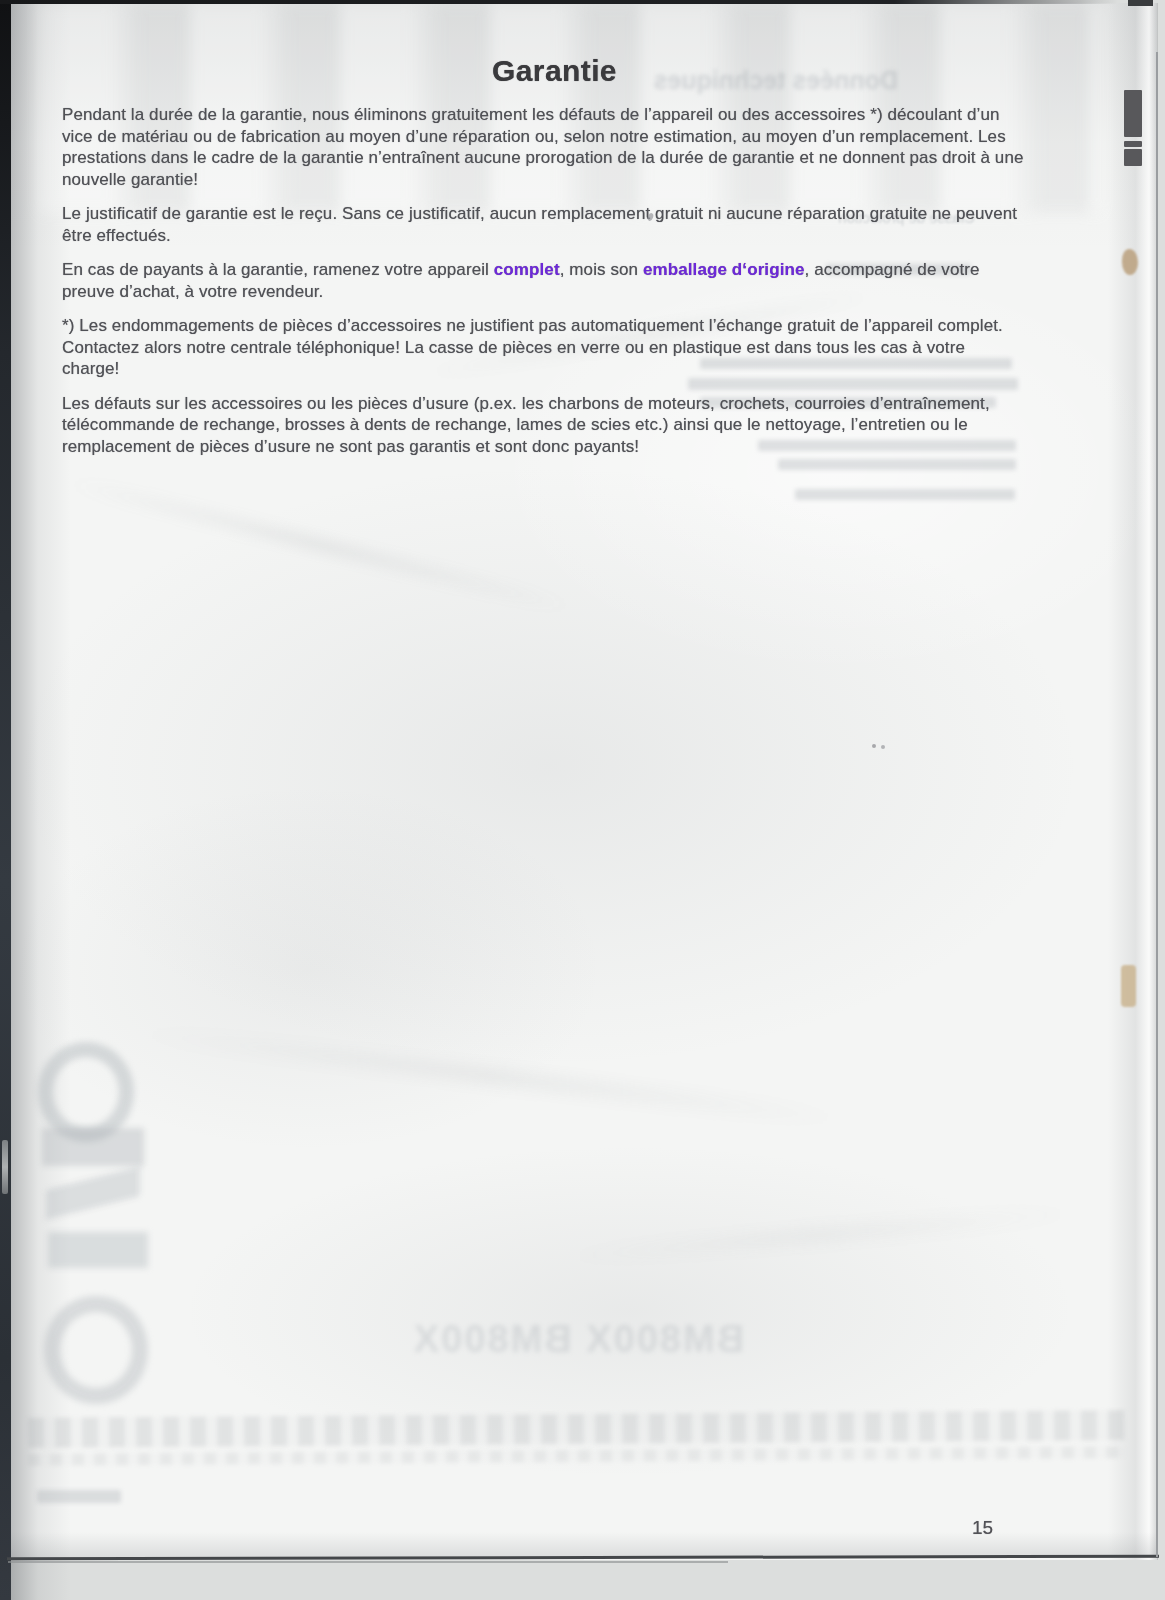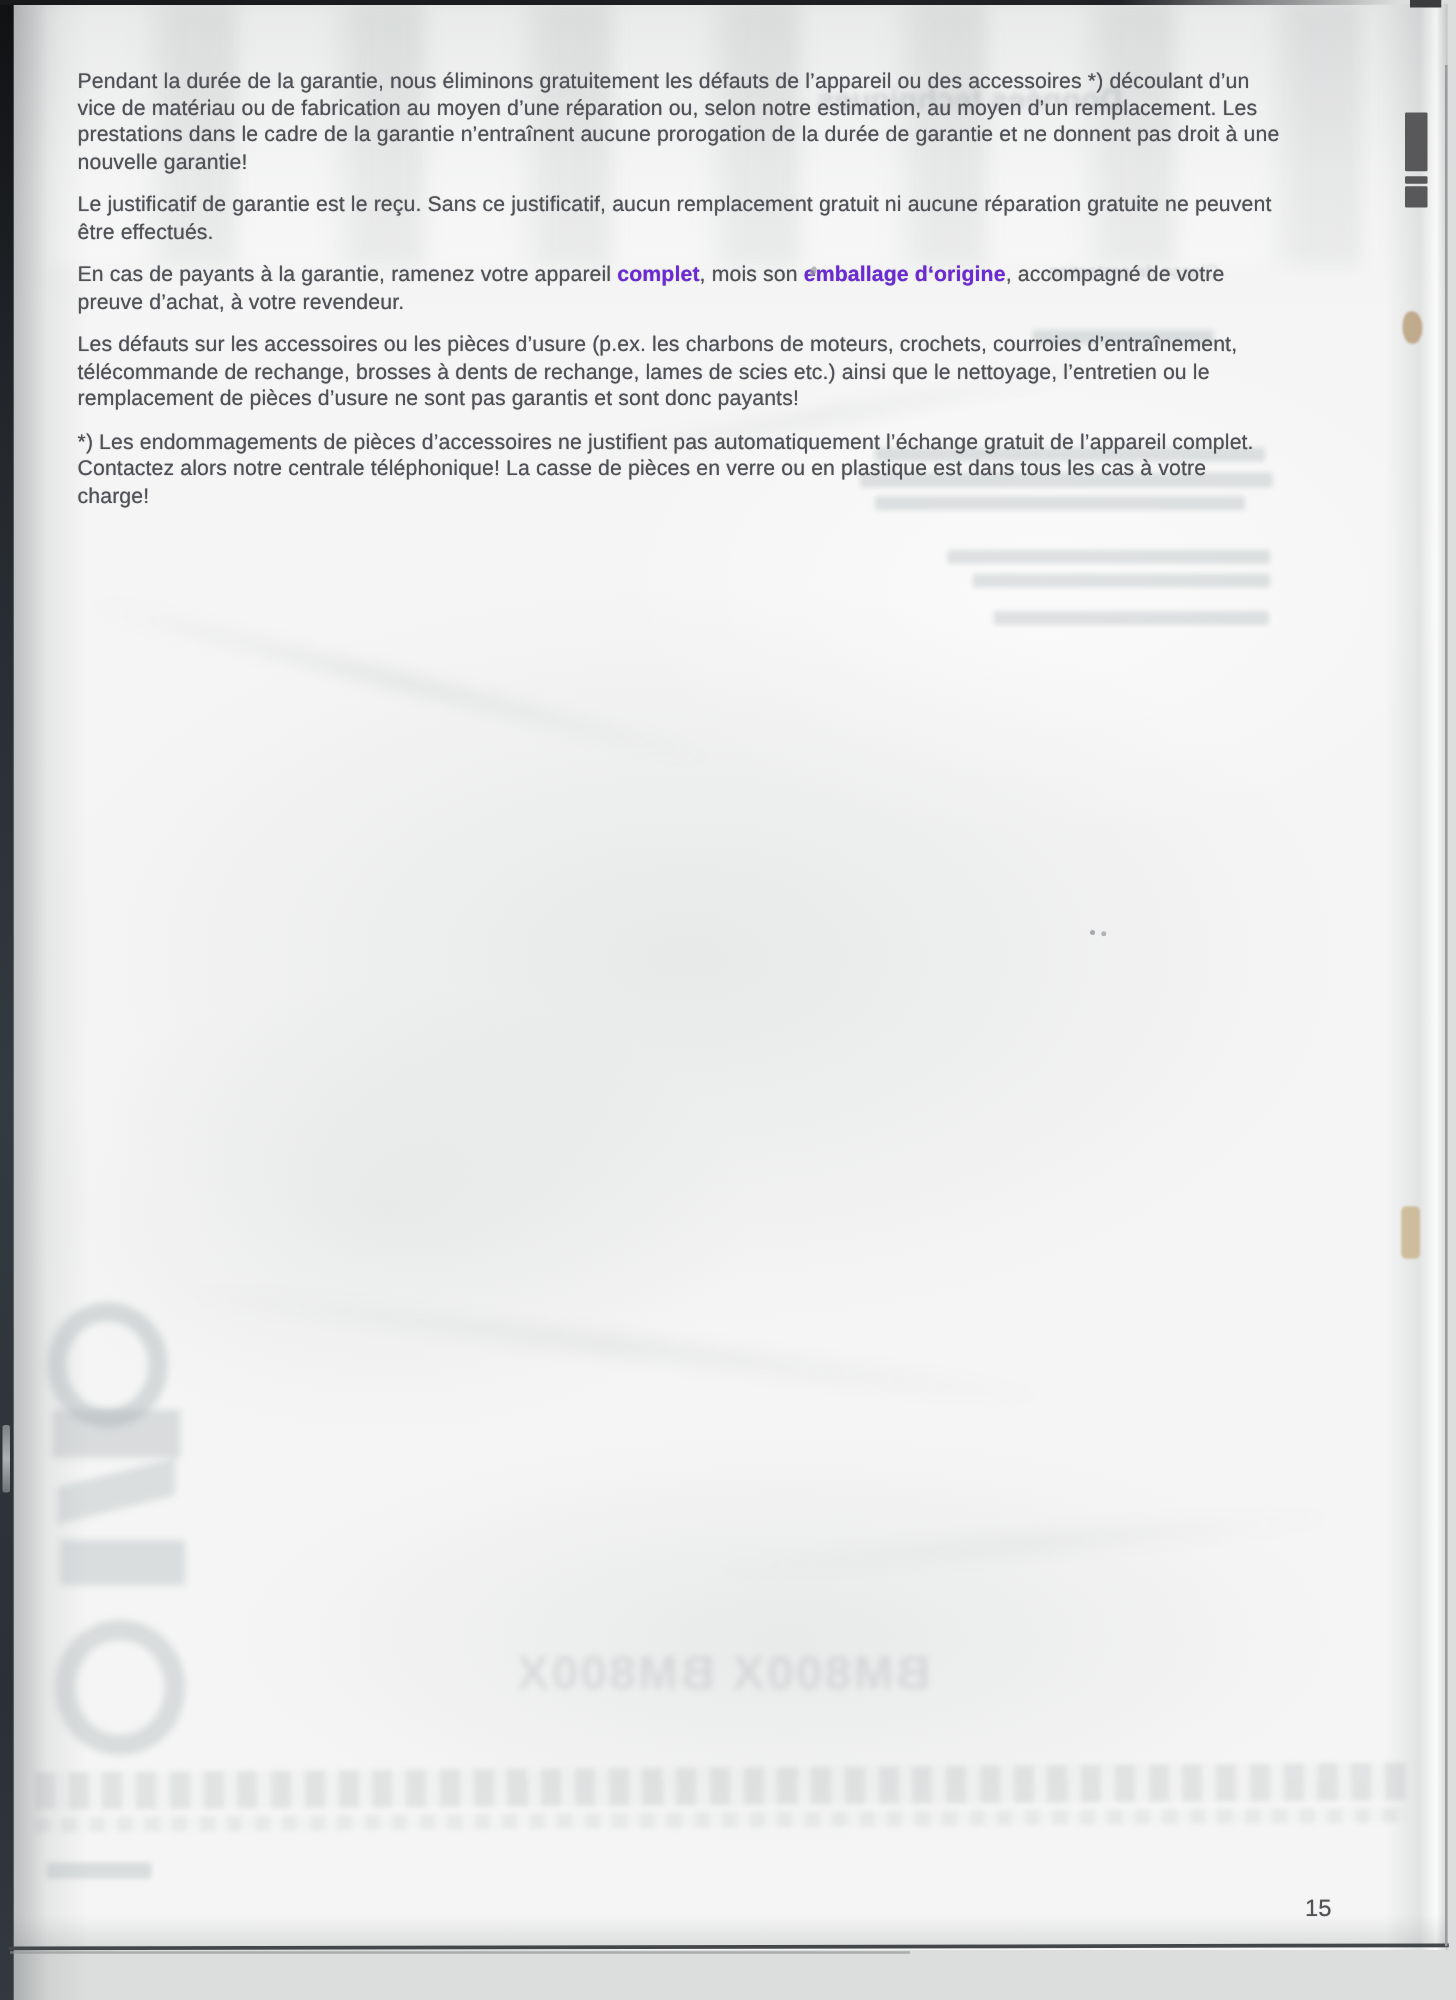--- a/index.html
+++ b/index.html
@@ -99,21 +99,21 @@
 
   
   .content{position:absolute;left:62px;top:54px;width:965px;z-index:4;
     color:#505156;font-size:17px;line-height:21.5px;letter-spacing:.1px;
     text-shadow:0 0 .8px rgba(88,89,94,.75);}
   .content h1{margin:0 0 17px 0;padding-left:20px;text-align:center;
     font-size:30px;line-height:33px;color:#3a3a3d;letter-spacing:.4px;
     text-shadow:0 0 .8px rgba(52,52,56,.8);}
   .content p{margin:0 0 13px 0;}
   .content b{font-weight:bold;color:#6d28d9;}
-  .page-number{position:absolute;left:1044px;top:1517px;z-index:4;
+  .page-number{position:absolute;left:972px;top:1517px;z-index:4;
     font-size:19px;color:#515156;text-shadow:0 0 .7px rgba(80,80,86,.7);}
 </style>
 </head>
 <body>
 
 <div class="scan">
 
   <div class="paper"></div>
   <div class="shade left-shade"></div>
   <div class="shade top-streaks"></div>
@@ -137,25 +137,26 @@
   <div class="gbar gb8"></div>
   <div class="gband gband1"></div>
   <div class="gband gband2"></div>
   <div class="gglyph gring1"></div>
   <div class="gglyph gbar1"></div>
   <div class="gglyph gbar2"></div>
   <div class="gglyph gbar3"></div>
   <div class="gglyph gring2"></div>
 
   <div class="content">
+    <h1>Garantie</h1>
     <p>Pendant la durée de la garantie, nous éliminons gratuitement les défauts de l’appareil ou des accessoires *) découlant d’un vice de matériau ou de fabrication au moyen d’une réparation ou, selon notre estimation, au moyen d’un remplacement. Les prestations dans le cadre de la garantie n’entraînent aucune prorogation de la durée de garantie et ne donnent pas droit à une nouvelle garantie!</p>
     <p>Le justificatif de garantie est le reçu. Sans ce justificatif, aucun remplacement gratuit ni aucune réparation gratuite ne peuvent être effectués.</p>
     <p><span>En cas de payants à la garantie, ramenez votre appareil </span><b>complet</b><span>, mois son </span><b>emballage d‘origine</b><span>, accompagné de votre preuve d’achat, à votre revendeur.</span></p>
+    <p>*) Les endommagements de pièces d’accessoires ne justifient pas automatiquement l’échange gratuit de l’appareil complet. Contactez alors notre centrale téléphonique! La casse de pièces en verre ou en plastique est dans tous les cas à votre charge!</p>
     <p>Les défauts sur les accessoires ou les pièces d’usure (p.ex. les charbons de moteurs, crochets, courroies d’entraînement, télécommande de rechange, brosses à dents de rechange, lames de scies etc.) ainsi que le nettoyage, l’entretien ou le remplacement de pièces d’usure ne sont pas garantis et sont donc payants!</p>
-    <p>*) Les endommagements de pièces d’accessoires ne justifient pas automatiquement l’échange gratuit de l’appareil complet. Contactez alors notre centrale téléphonique! La casse de pièces en verre ou en plastique est dans tous les cas à votre charge!</p>
   </div>
   <div class="page-number">15</div>
 
   <div class="mark blk blk1"></div>
   <div class="mark blk blk2"></div>
   <div class="mark blk blk3"></div>
   <div class="mark stain1"></div>
   <div class="mark stain2"></div>
   <div class="mark speck-comma"></div>
   <div class="mark speck-dots"></div>

